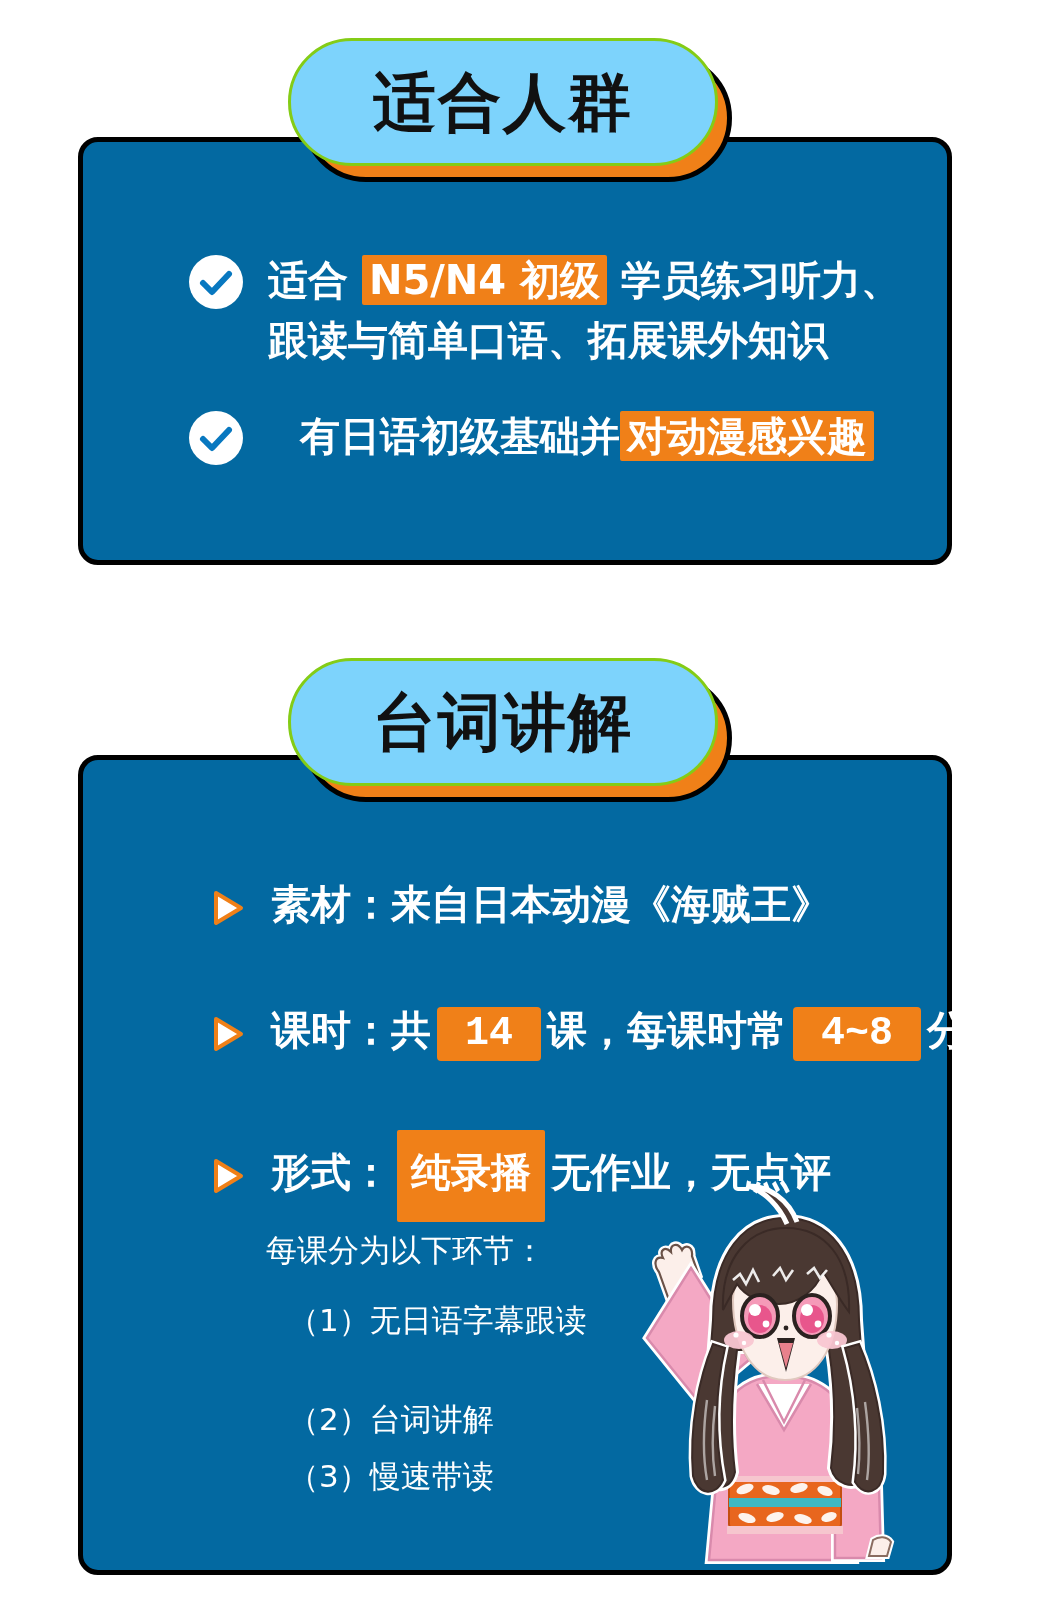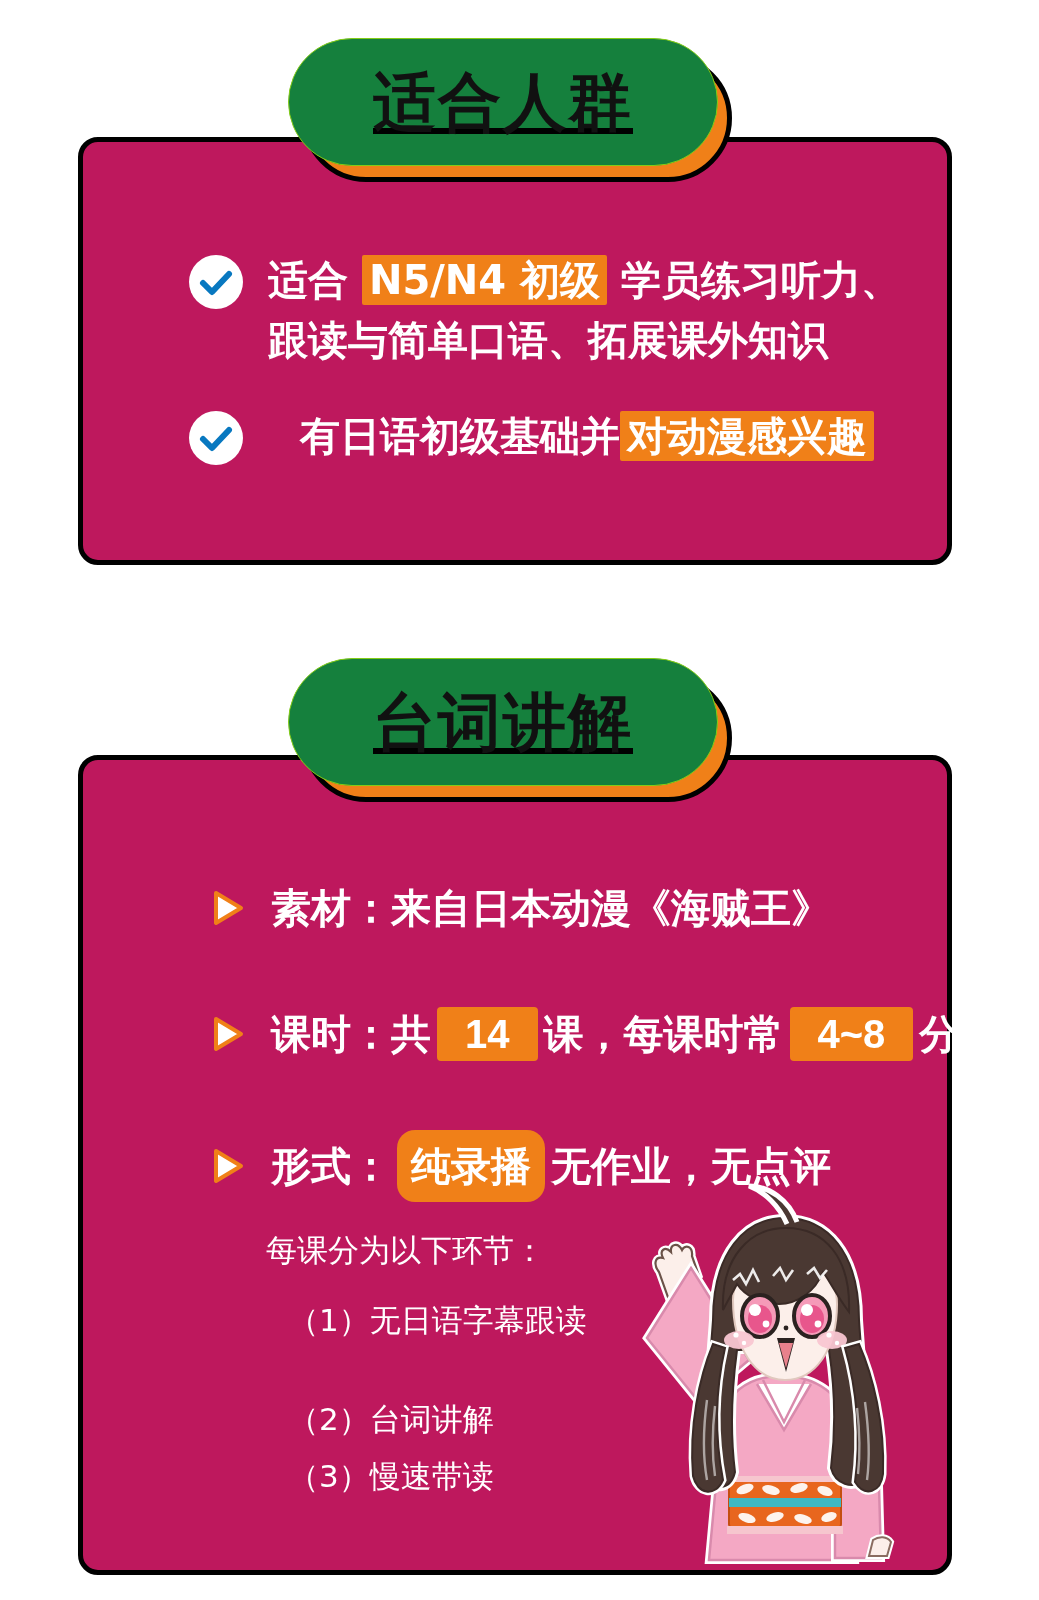--- a/index.html
+++ b/index.html
@@ -14,21 +14,21 @@
   
   .section{position:absolute;left:0;width:1039px;}
   #section-audience{top:0;height:600px;}
   #section-content{top:620px;height:980px;}
 
   
   .card{
     position:absolute;
     left:78px;
     width:874px;
-    background:#be185d;
+    background:#0369a1;
     border:5px solid #000000;
     border-radius:20px;
     box-sizing:border-box;
   }
   #audience-card{top:137px;height:428px;}
   #content-card{top:135px;height:820px;}
 
   
   .badge-wrap{
     position:absolute;
@@ -44,25 +44,25 @@
     width:100%; height:100%;
     background:#F08018;
     border:5px solid #000;
     border-radius:70px;
     box-sizing:border-box;
   }
   .badge-main{
     position:absolute;
     left:0; top:0;
     width:100%; height:100%;
-    background:#15803d;
-    border:1px solid #84cc16;
+    background:#7dd3fc;
+    border:3px solid #84cc16;
     border-radius:70px;
     box-sizing:border-box;
-    display:flex;align-items:center;justify-content:center;text-decoration:underline;
+    display:flex;align-items:center;justify-content:center;
   }
   .badge-text{
     font-size:63px;
     font-weight:bold;
     color:#111111;
     letter-spacing:2px;
     line-height:1;
     white-space:nowrap;
     font-family:"DejaVu Sans","Liberation Sans",sans-serif;
   }
@@ -111,31 +111,31 @@
   #bullet-1{top:247px;}
   #bullet-2{top:370px;}
 
   .tri-icon{flex:0 0 auto;width:34px;height:38px;margin-right:26px;}
   .bullet-text{
     font-size:40px;
     line-height:52px;
     color:#ffffff;
     font-weight:600;
     white-space:nowrap;
-    font-family:Liberation Sans, sans-serif;
+    font-family:Liberation Mono, monospace;
   }
   .chip{
     display:inline-block;
     background:#F08018;
     color:#ffffff;
     padding:1px 28px;
     border-radius:4px;
     margin:0 6px;
   }
-  .chip-round{border-radius:18px;padding:10px 14px;}
+  .chip-round{border-radius:2px;padding:20px 14px;}
 
   
   #sub-head{
     position:absolute;
     left:183px;
     top:470px;
     font-size:31px;
     line-height:40px;
     color:#ffffff;
     font-family:"DejaVu Sans","Liberation Sans",sans-serif;

